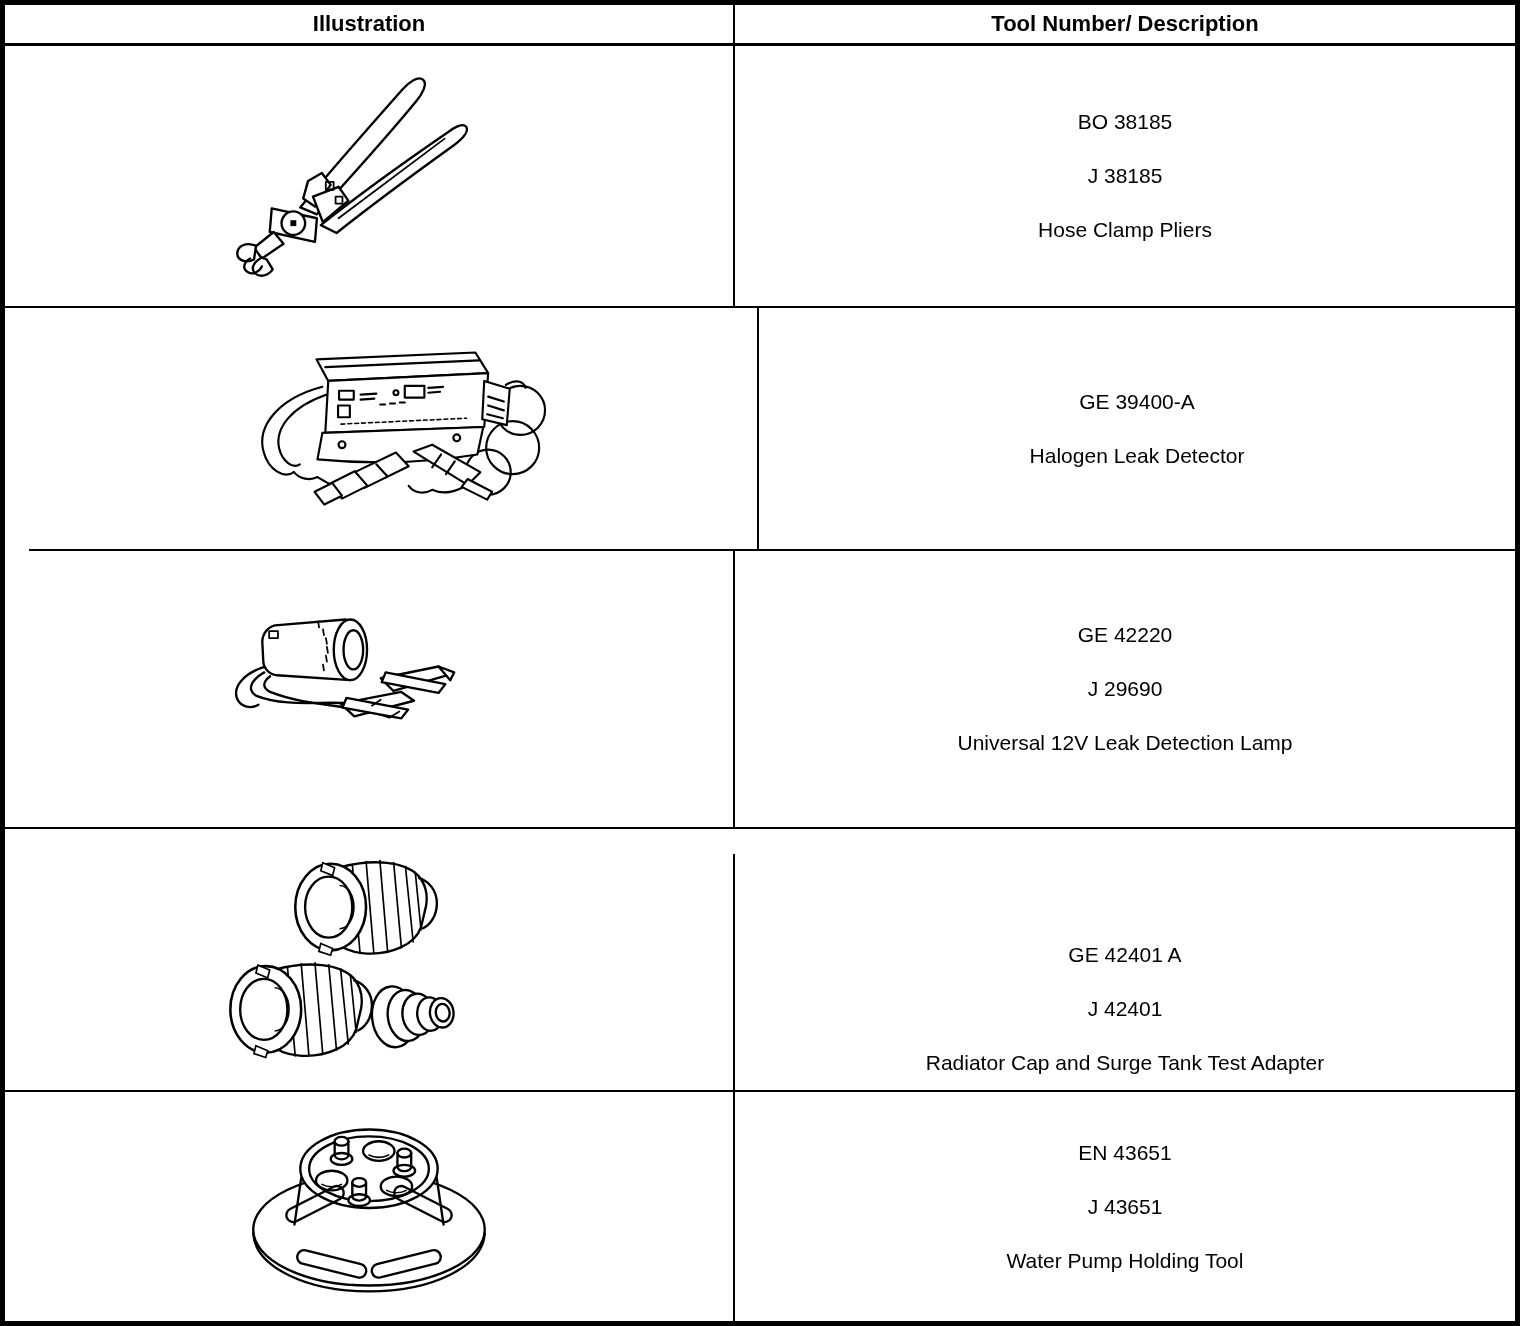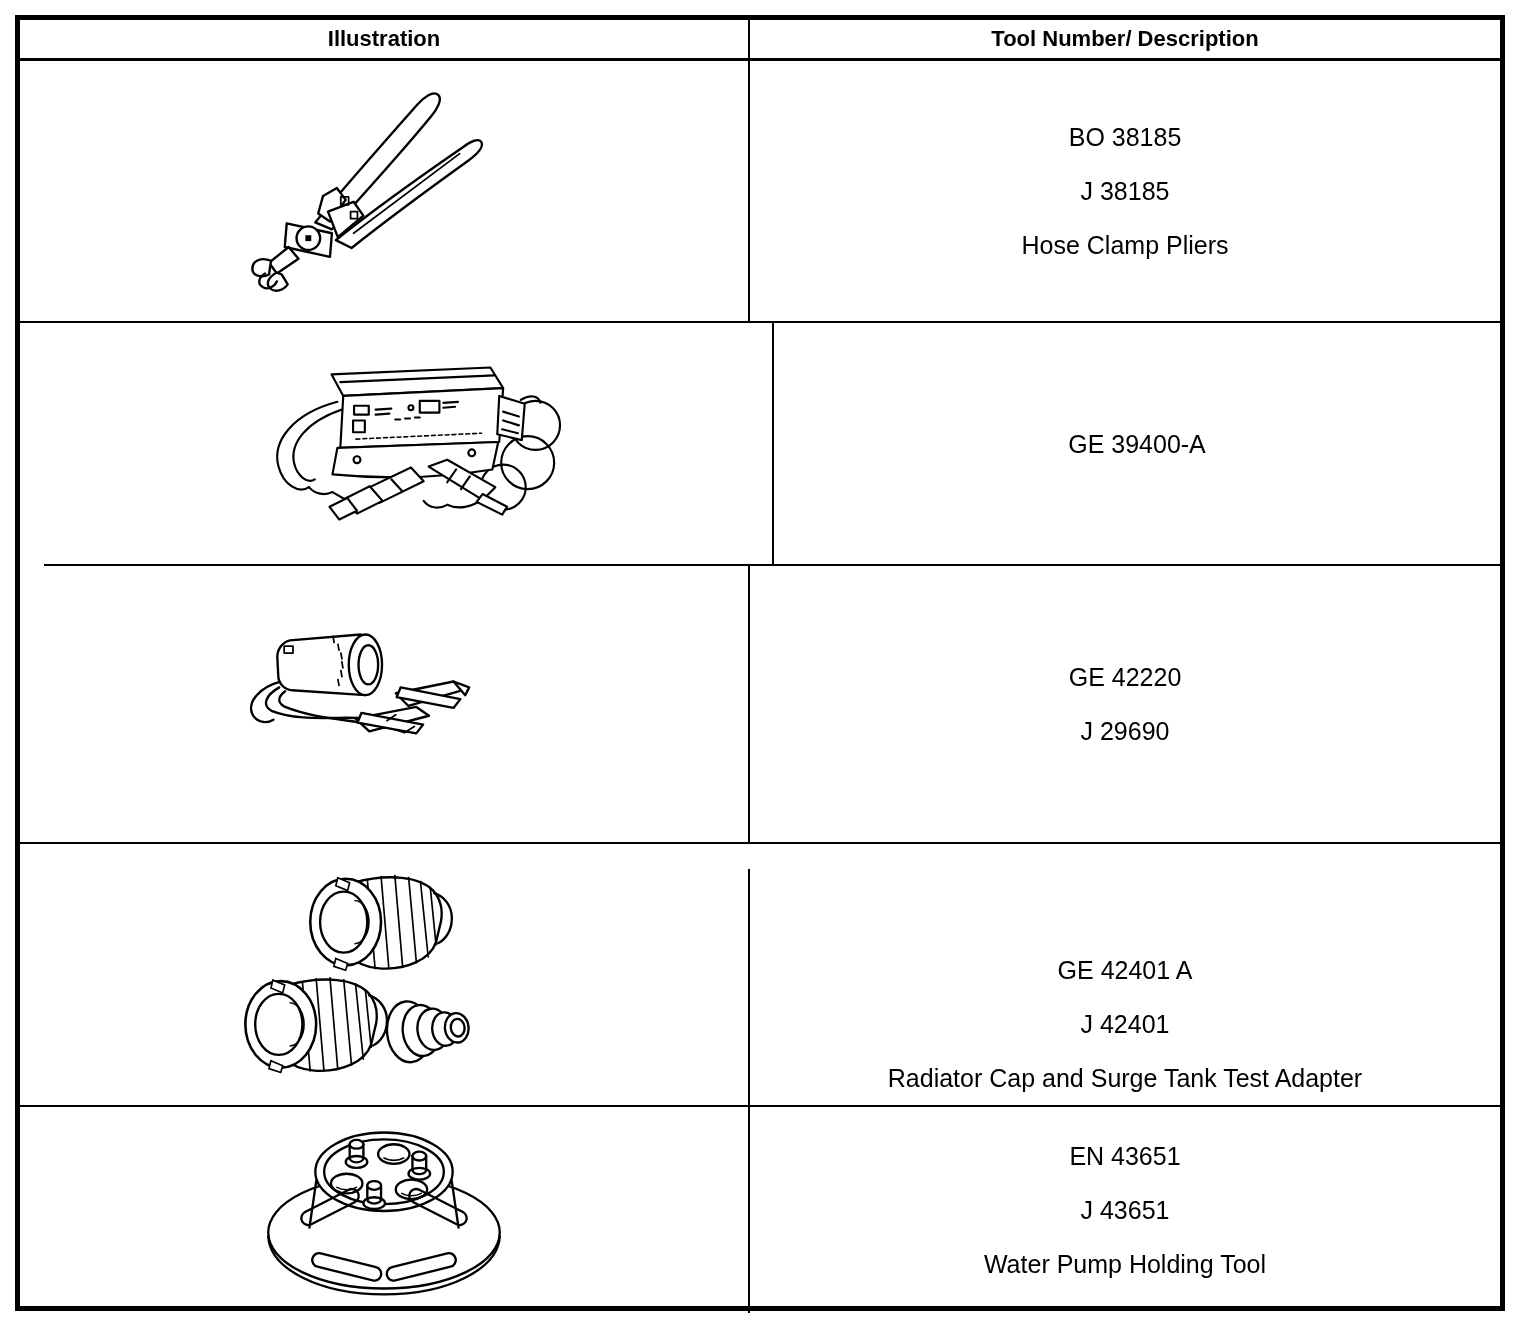--- a/index.html
+++ b/index.html
@@ -1,19 +1,19 @@
 <!DOCTYPE html>
 <html><head>
 <meta charset="utf-8">
 <style>
   * { box-sizing: border-box; }
   html, body { margin: 0; padding: 0; background: #ffffff; }
   .page {
     width: 1520px; height: 1326px;
-    padding: 15px;
+    padding: 0;
     background: #ffffff;
     font-family: "Liberation Sans", sans-serif;
     color: #000000;
   }
   .tools-table {
     width: 100%; height: 100%;
     border: 5px solid #000000;
     display: flex; flex-direction: column;
     background: #ffffff;
   }
@@ -44,21 +44,21 @@
     align-items: center; justify-content: center;
     text-align: center;
     border-radius: 18px;
   }
   .head-cell {
     font-weight: bold; font-size: 22px;
     display: flex; align-items: center; justify-content: center;
   }
   .tline {
     height: 54px; line-height: 54px;
-    font-size: 25px;
+    font-size: 21px;
     white-space: nowrap;
   }
   svg { display: block; }
 </style>
 </head>
 <body>
 
 <div class="page">
   <div class="tools-table">
 
@@ -132,20 +132,21 @@
               <path d="M241,156 L266,169 L261,177 L235,164 Z"></path>
             </g>
             <path d="M148,141 L159,153 M214,131 L205,144 M228,138 L219,151"></path>
             <path d="M205,167 C196,172 186,170 181,163"></path>
             <path d="M64,149 C70,156 80,158 88,154 L100,161"></path>
           </g>
         </svg>
       </div>
       <div class="col-desc">
         <div class="tline">GE 39400-A</div>
+        <div class="tline">Halogen Leak Detector</div>
       </div>
     </div>
 
     <div class="trow row-3">
       <div class="col-ill">
         <svg width="330" height="186" viewBox="0 0 330 190">
           <g fill="none" stroke="#000000" stroke-width="2.4" stroke-linejoin="round" stroke-linecap="round">
             <path d="M60,72 C38,78 26,92 30,104 C33,113 44,116 52,111"></path>
             <g fill="#ffffff">
               <path d="M69,30 C61,32 56,39 56,47 L57,66 C57,74 63,80 71,81 L146,86 L141,24 Z"></path>
@@ -165,20 +166,21 @@
               <path d="M136,110 L198,98 L211,107 L150,123 Z"></path>
               <path d="M142,104 L205,116 L198,125 L138,114 Z"></path>
             </g>
             <path d="M168,112 L177,106 M186,124 L196,118" stroke-width="1.8"></path>
           </g>
         </svg>
       </div>
       <div class="col-desc">
         <div class="tline">GE 42220</div>
         <div class="tline">J 29690</div>
+        <div class="tline">Universal 12V Leak Detection Lamp</div>
       </div>
     </div>
 
     <div class="trow row-4">
       <div class="col-ill">
         <svg width="330" height="236" viewBox="0 0 330 240">
           <defs>
             <g id="capShape">
               <path d="M46,10 C82,0 114,4 127,18 C134,26 137,37 135,49 L130,70 C124,88 100,99 72,97 C58,96 48,91 42,84" fill="#ffffff" stroke="#000000" stroke-width="2.4" stroke-linejoin="round"></path>
               <path d="M60,6 L68,98 M74,3 L82,98 M88,2 L96,96 M102,4 L110,92 M114,8 L122,86 M124,14 L130,74" stroke="#000000" stroke-width="1.7"></path>

